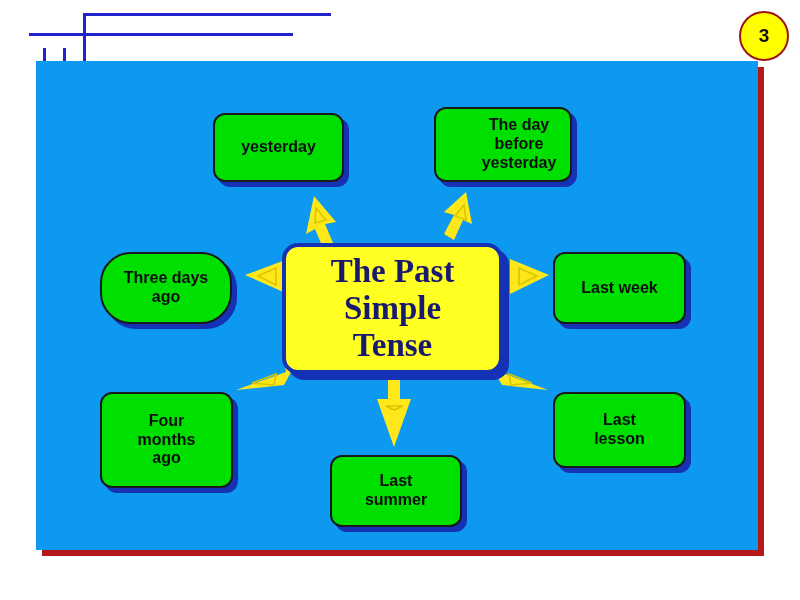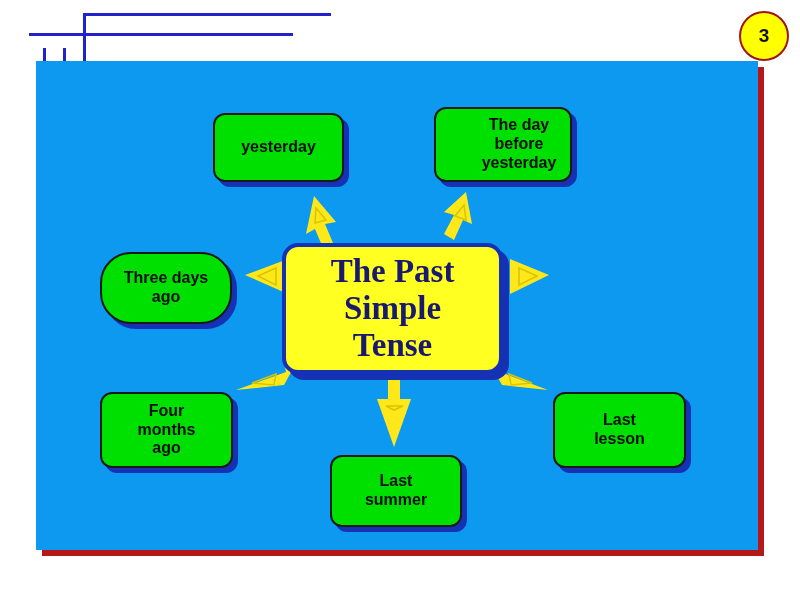--- a/index.html
+++ b/index.html
@@ -69,21 +69,21 @@
     font-size: 33px;
     line-height: 1.12;
     box-shadow: 6px 6px 0 0 #1531b4;
   }
 
   
   #n-yesterday   { left: 213px; top: 113px; width: 131px; height: 69px; }
   #n-daybefore   { left: 434px; top: 107px; width: 138px; height: 75px; padding-left: 32px; }
   #n-threedays   { left: 100px; top: 252px; width: 132px; height: 72px; border-radius: 31px; }
   #n-lastweek    { left: 553px; top: 252px; width: 133px; height: 72px; }
-  #n-fourmonths  { left: 100px; top: 392px; width: 133px; height: 76px; }
+  #n-fourmonths  { left: 100px; top: 392px; width: 133px; height: 96px; }
   #n-lastlesson  { left: 553px; top: 392px; width: 133px; height: 76px; }
   #n-lastsummer  { left: 330px; top: 455px; width: 132px; height: 72px; }
   #n-center      { left: 282px; top: 243px; width: 221px; height: 131px; }
 
   
   #arrows {
     position: absolute;
     left: 0; top: 0;
     width: 800px; height: 600px;
     pointer-events: none;
@@ -165,20 +165,23 @@
   </div>
 
   <div class="node node-green" id="n-daybefore">
     <span>The day<br>before<br>yesterday</span>
   </div>
 
   <div class="node node-green" id="n-threedays">
     <span>Three days<br>ago</span>
   </div>
 
+  <div class="node node-green" id="n-lastweek">
+    <span>Last week</span>
+  </div>
 
   <div class="node node-green" id="n-fourmonths">
     <span>Four<br>months<br>ago</span>
   </div>
 
   <div class="node node-green" id="n-lastlesson">
     <span>Last<br>lesson</span>
   </div>
 
   <div class="node node-green" id="n-lastsummer">

